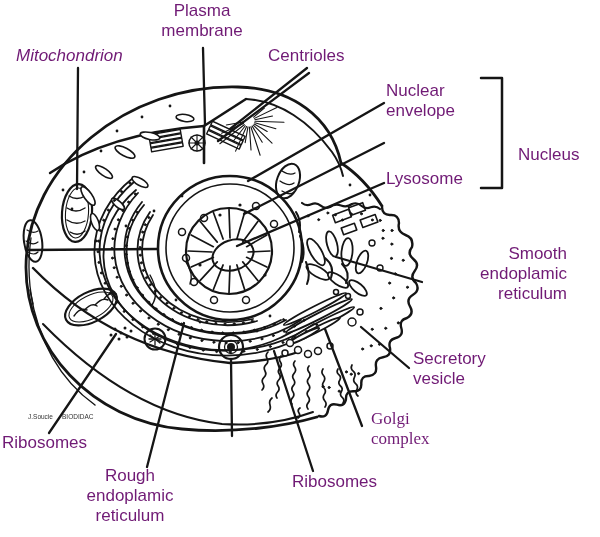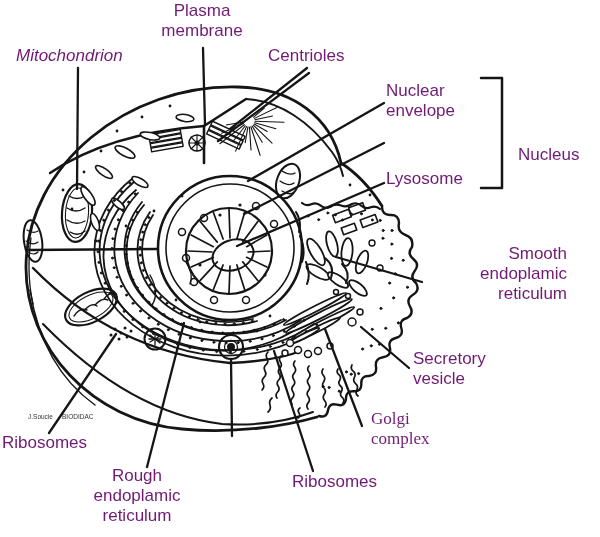--- a/index.html
+++ b/index.html
@@ -425,20 +425,20 @@
 <div class="lbl" style="left:518px;top:129px;margin-top:16px;">Nucleus</div>
 <div class="lbl ctr" style="left:407px;top:244px;width:160px;text-align:right;">Smooth
 endoplamic
 reticulum</div>
 <div class="lbl" style="left:413px;top:349px;">Secretory
 vesicle</div>
 <div class="lbl" style="left:371px;top:409px;font-family:Liberation Serif, serif;">Golgi
 complex</div>
 <div class="lbl" style="left:292px;top:472px;">Ribosomes</div>
 <div class="lbl" style="left:2px;top:433px;">Ribosomes</div>
-<div class="lbl ctr" style="left:52px;top:466px;width:170px;text-align:center;">Rough
+<div class="lbl ctr" style="left:45px;top:466px;width:170px;text-align:center;">Rough
 endoplamic
 reticulum</div>
 
 <span class="credit" style="left:28px;top:413px;">J.Soucie</span>
 <span class="credit" style="left:62px;top:413px;">BIODIDAC</span>
 
 </div>
 
 </body></html>

